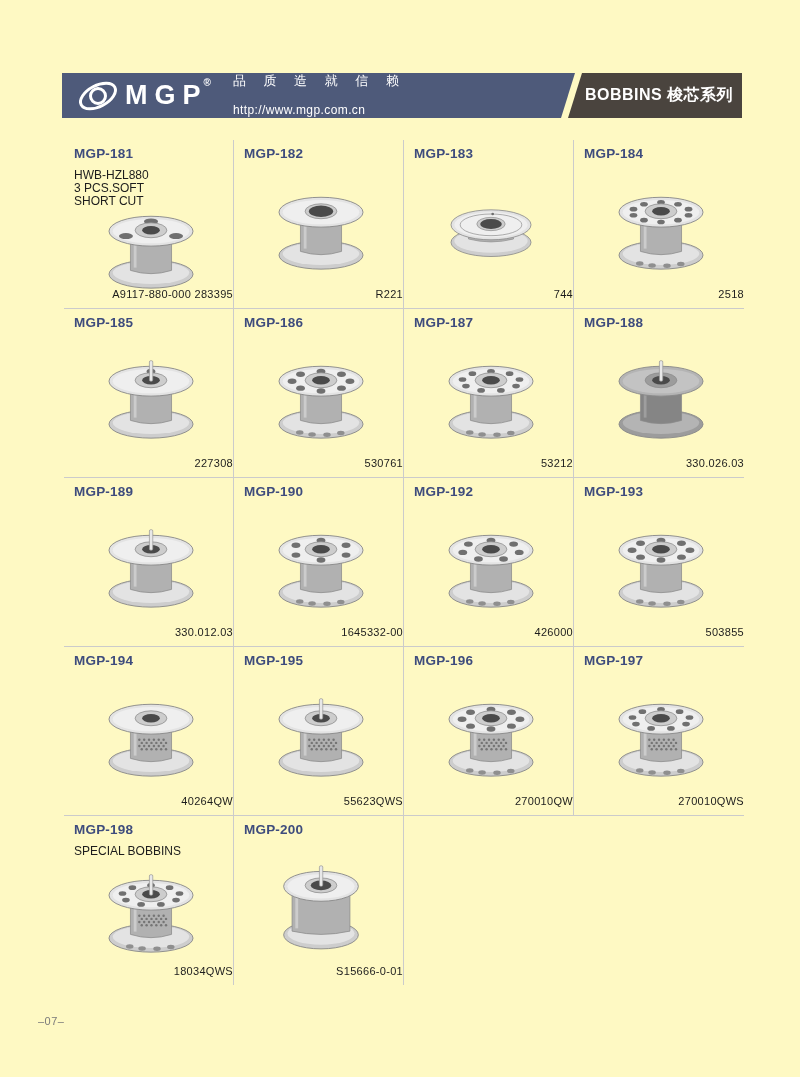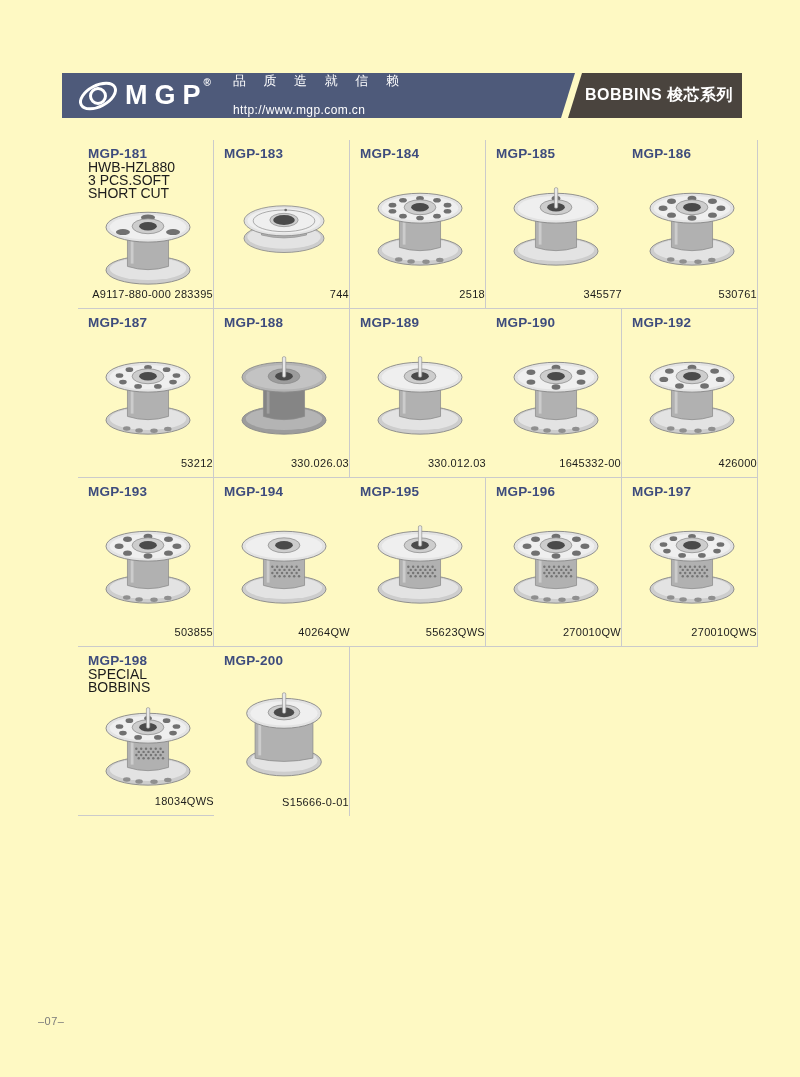--- a/index.html
+++ b/index.html
@@ -17,28 +17,28 @@
   .reg{font-size:10px;letter-spacing:0;position:relative;top:-4px;left:-4px;}
   .tag-block{margin-left:18px;color:#fff;}
   .tagline{font-size:13px;letter-spacing:7px;line-height:15px;}
   .url{font-size:12px;letter-spacing:0.4px;line-height:15px;margin-top:15px;}
   .header-dark{position:absolute;left:506px;right:0;top:0;height:45px;background:#4a443e;
       clip-path:polygon(14px 0,100% 0,100% 100%,0 100%);
       display:flex;align-items:center;justify-content:center;}
   .series{color:#fff;font-size:16px;font-weight:bold;letter-spacing:0.5px;padding-left:8px;}
 
   
-  .grid{position:absolute;left:78px;top:140px;width:680px;
-      display:grid;grid-template-columns:repeat(5,1fr);grid-auto-rows:169px;}
+  .grid{position:absolute;left:64px;top:140px;width:680px;
+      display:grid;grid-template-columns:repeat(4,1fr);grid-auto-rows:169px;}
   .cell{position:relative;box-sizing:border-box;padding:6px 6px 0 10px;
       display:flex;flex-direction:column;}
   .cell:not(:nth-child(4n)){border-right:1px solid #cbcbcb;}
   .cell:nth-child(-n+16){border-bottom:1px solid #cbcbcb;}
   .code{font-size:13.5px;font-weight:bold;color:#3e4c7d;letter-spacing:0.2px;}
-  .sub{font-size:14px;line-height:13px;color:#1c1c1c;margin-top:0;}
+  .sub{font-size:12px;line-height:13px;color:#1c1c1c;margin-top:8px;}
   .img{flex:1;min-height:0;display:flex;align-items:center;justify-content:center;
       margin-bottom:20px;}
   .img svg{max-height:116px;}
   .part{position:absolute;bottom:8px;left:0;right:0;text-align:right;
       font-size:11px;color:#1c1c1c;letter-spacing:0.3px;}
 
   
   .pageno{position:absolute;left:38px;top:1015px;font-size:11px;color:#7a7a7a;
       letter-spacing:0.5px;}
 </style>
@@ -86,20 +86,37 @@
             <ellipse cx="60" cy="31.5" rx="7.5" ry="3.2" fill="#707070"></ellipse>
             <ellipse cx="86.84678751731761" cy="47.25" rx="7.5" ry="3.2" fill="#707070"></ellipse>
             <ellipse cx="33.153212482682406" cy="47.25" rx="7.5" ry="3.2" fill="#707070"></ellipse>
             <ellipse cx="60" cy="41" rx="17" ry="8" fill="#cdcdcd" stroke="#8a8a8a" stroke-width="0.8"></ellipse>
             <ellipse cx="60" cy="41" rx="9.5" ry="4.465" fill="#4a4a4a"></ellipse>
           </svg>
         </div>
     <div class="part">A9117-880-000  283395</div>
   </div>
 
+  <div class="cell">
+    <div class="code">MGP-182</div>
+    <div class="sub"></div>
+    <div class="img">
+          <svg viewBox="0 0 120 120" width="112" height="112" xmlns="http://www.w3.org/2000/svg">
+            <ellipse cx="60" cy="88" rx="45" ry="15" fill="#cdcdcd" stroke="#8a8a8a" stroke-width="1"></ellipse>
+            <ellipse cx="60" cy="86.5" rx="41" ry="12" fill="#e3e3e3"></ellipse>
+            <path d="M38 42 L38 84 Q60 91 82 84 L82 42 Z" fill="#b1b1b1" stroke="#8a8a8a" stroke-width="0.8"></path>
+            <path d="M43 48 L43 81" stroke="#e3e3e3" stroke-width="3" opacity="0.55"></path>
+            <ellipse cx="60" cy="42" rx="45" ry="16" fill="#e3e3e3" stroke="#8a8a8a" stroke-width="1"></ellipse>
+            <ellipse cx="60" cy="42" rx="41" ry="13" fill="#efefef"></ellipse>
+            <ellipse cx="60" cy="41" rx="17" ry="8" fill="#cdcdcd" stroke="#8a8a8a" stroke-width="0.8"></ellipse>
+            <ellipse cx="60" cy="41" rx="13" ry="6.109999999999999" fill="#4a4a4a"></ellipse>
+          </svg>
+        </div>
+    <div class="part">R221</div>
+  </div>
 
   <div class="cell">
     <div class="code">MGP-183</div>
     <div class="sub"></div>
     <div class="img">
           <svg viewBox="0 0 120 120" width="118" height="100" xmlns="http://www.w3.org/2000/svg">
             <ellipse cx="60" cy="76" rx="48" ry="17" fill="#cdcdcd" stroke="#8a8a8a" stroke-width="1"></ellipse>
             <ellipse cx="60" cy="74.5" rx="44" ry="14" fill="#e3e3e3"></ellipse>
             <path d="M33 55 L33 72 Q60 79 87 72 L87 55 Z" fill="#b1b1b1" stroke="#8a8a8a" stroke-width="0.8"></path>
             <path d="M38 61 L38 69" stroke="#e3e3e3" stroke-width="3" opacity="0.55"></path>
@@ -156,21 +173,21 @@
             <path d="M38 42 L38 84 Q60 91 82 84 L82 42 Z" fill="#b1b1b1" stroke="#8a8a8a" stroke-width="0.8"></path>
             <path d="M43 48 L43 81" stroke="#e3e3e3" stroke-width="3" opacity="0.55"></path>
             <ellipse cx="60" cy="42" rx="45" ry="16" fill="#e3e3e3" stroke="#8a8a8a" stroke-width="1"></ellipse>
             <ellipse cx="60" cy="42" rx="41" ry="13" fill="#efefef"></ellipse>
             <ellipse cx="60" cy="31.5" rx="4.7" ry="2.9" fill="#707070"></ellipse>
             <ellipse cx="60" cy="41" rx="17" ry="8" fill="#cdcdcd" stroke="#8a8a8a" stroke-width="0.8"></ellipse>
             <ellipse cx="60" cy="41" rx="9.5" ry="4.465" fill="#4a4a4a"></ellipse>
             <rect x="58.3" y="20" width="3.6" height="22" rx="1.4" fill="#e8e8e8" stroke="#8f8f8f" stroke-width="0.7"></rect>
           </svg>
         </div>
-    <div class="part">345577</div>
+    <div class="part">227308</div>
   </div>
 
   <div class="cell">
     <div class="code">MGP-186</div>
     <div class="sub"></div>
     <div class="img">
           <svg viewBox="0 0 120 120" width="112" height="112" xmlns="http://www.w3.org/2000/svg">
             <ellipse cx="60" cy="88" rx="45" ry="15" fill="#cdcdcd" stroke="#8a8a8a" stroke-width="1"></ellipse>
             <ellipse cx="60" cy="86.5" rx="41" ry="12" fill="#e3e3e3"></ellipse>
             <path d="M38 42 L38 84 Q60 91 82 84 L82 42 Z" fill="#b1b1b1" stroke="#8a8a8a" stroke-width="0.8"></path>

